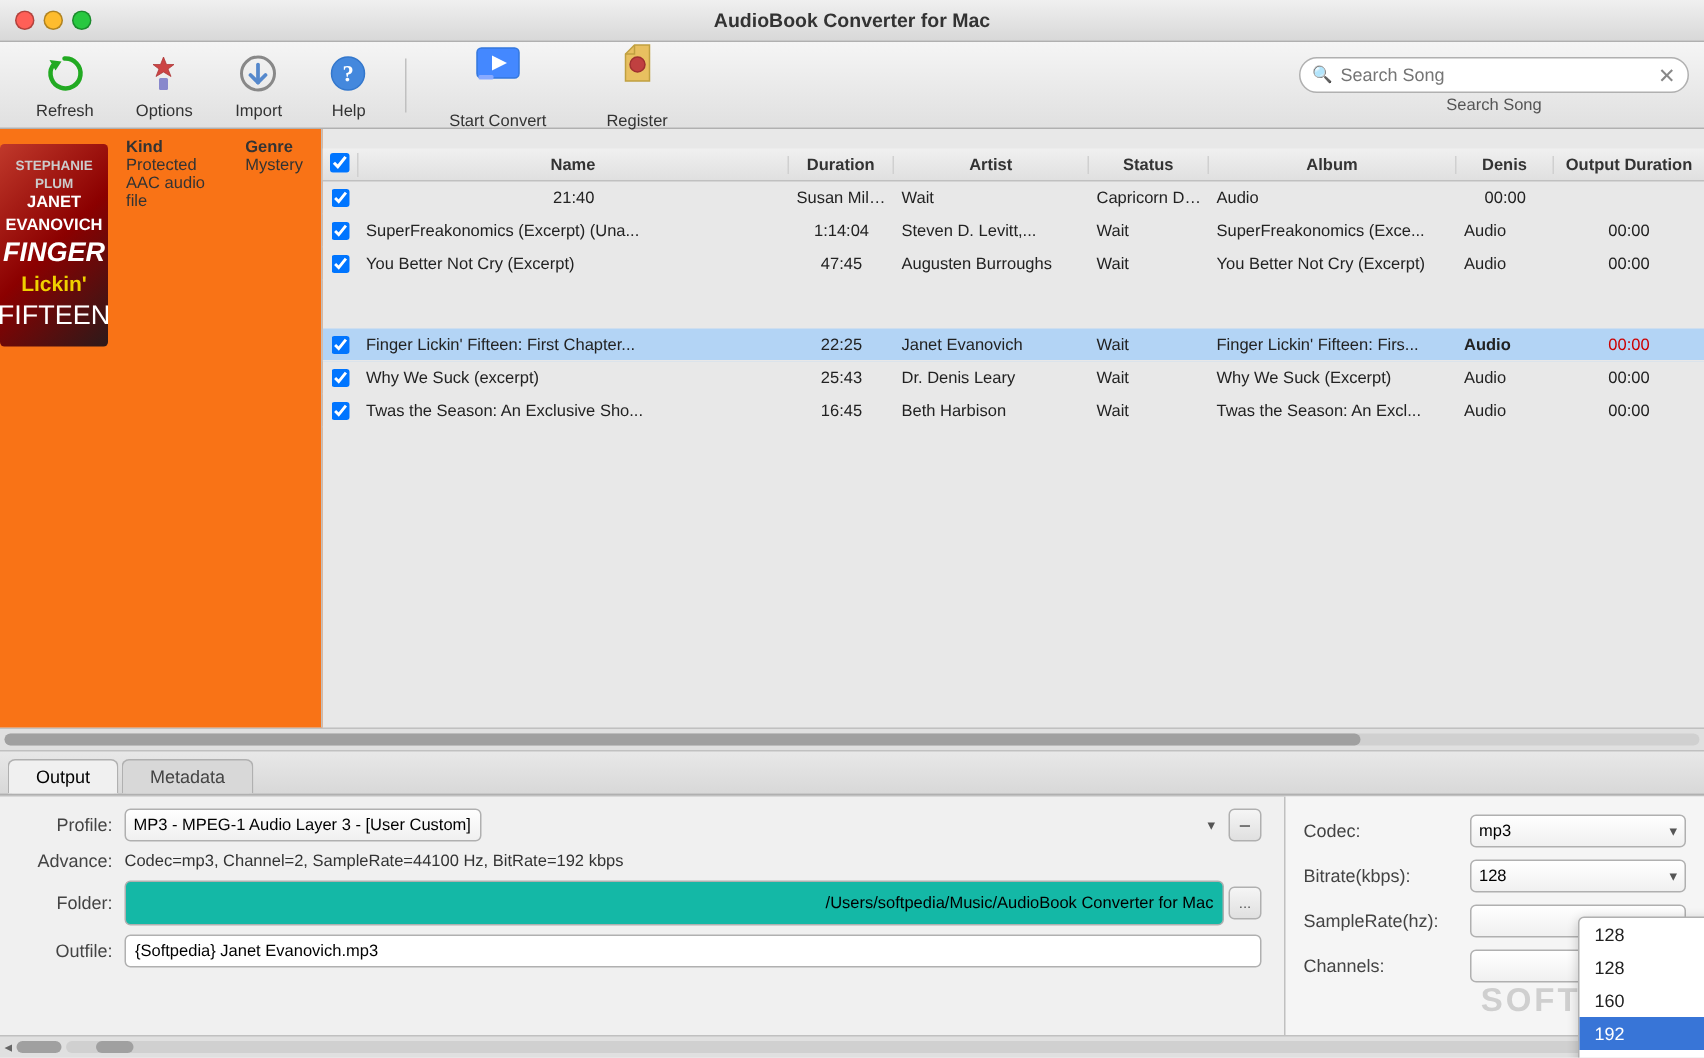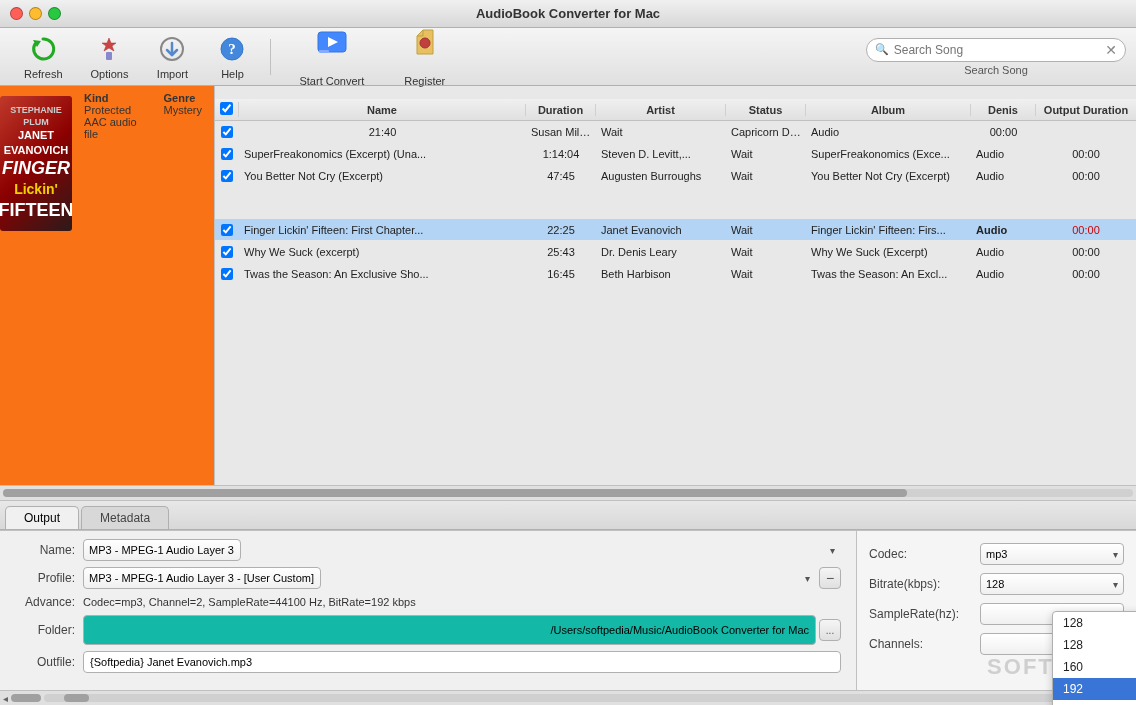--- a/index.html
+++ b/index.html
@@ -581,21 +581,21 @@
 <div style="display:flex; height: calc(705px - 28px - 58px - 30px - 175px - 15px);">
 
   <div class="left-panel">
     <div class="album-art">
       <div class="album-art-text">
         <div style="font-size:9px; color:#ccc;">STEPHANIE PLUM</div>
         <div style="font-size:11px; color:white; font-weight:900;">JANET</div>
         <div style="font-size:11px; color:white; font-weight:900;">EVANOVICH</div>
         <div style="font-size:18px; color:white; font-weight:900; font-style:italic;">FINGER</div>
         <div style="font-size:14px; color:#f0d000; font-weight:900; ">Lickin'</div>
-        <div style="font-size:18px; color:white; font-weight:700;">FIFTEEN</div>
+        <div style="font-size:18px; color:white; font-weight:400;">FIFTEEN</div>
       </div>
     </div>
     <div class="meta-info">
       <div class="label">Kind</div>
       <div>Protected AAC audio file</div>
     </div>
     <div class="meta-info">
       <div class="label">Genre</div>
       <div>Mystery</div>
     </div>
@@ -703,30 +703,20 @@
 </div>
 
 <div class="tabs-row">
   <div class="tab active">Output</div>
   <div class="tab">Metadata</div>
 </div>
 
 <div class="bottom-panel">
   <div class="bottom-left">
 
-    <div class="form-row">
-      <span class="form-label">Name:</span>
-      <div class="form-control">
-        <div class="select-wrapper" style="flex:1;">
-          <select class="form-select">
-            <option>MP3 - MPEG-1 Audio Layer 3</option>
-          </select>
-        </div>
-      </div>
-    </div>
 
     <div class="form-row">
       <span class="form-label">Profile:</span>
       <div class="form-control">
         <div class="select-wrapper" style="flex:1;">
           <select class="form-select">
             <option>MP3 - MPEG-1 Audio Layer 3 - [User Custom]</option>
           </select>
         </div>
         <div class="small-btn">−</div>

